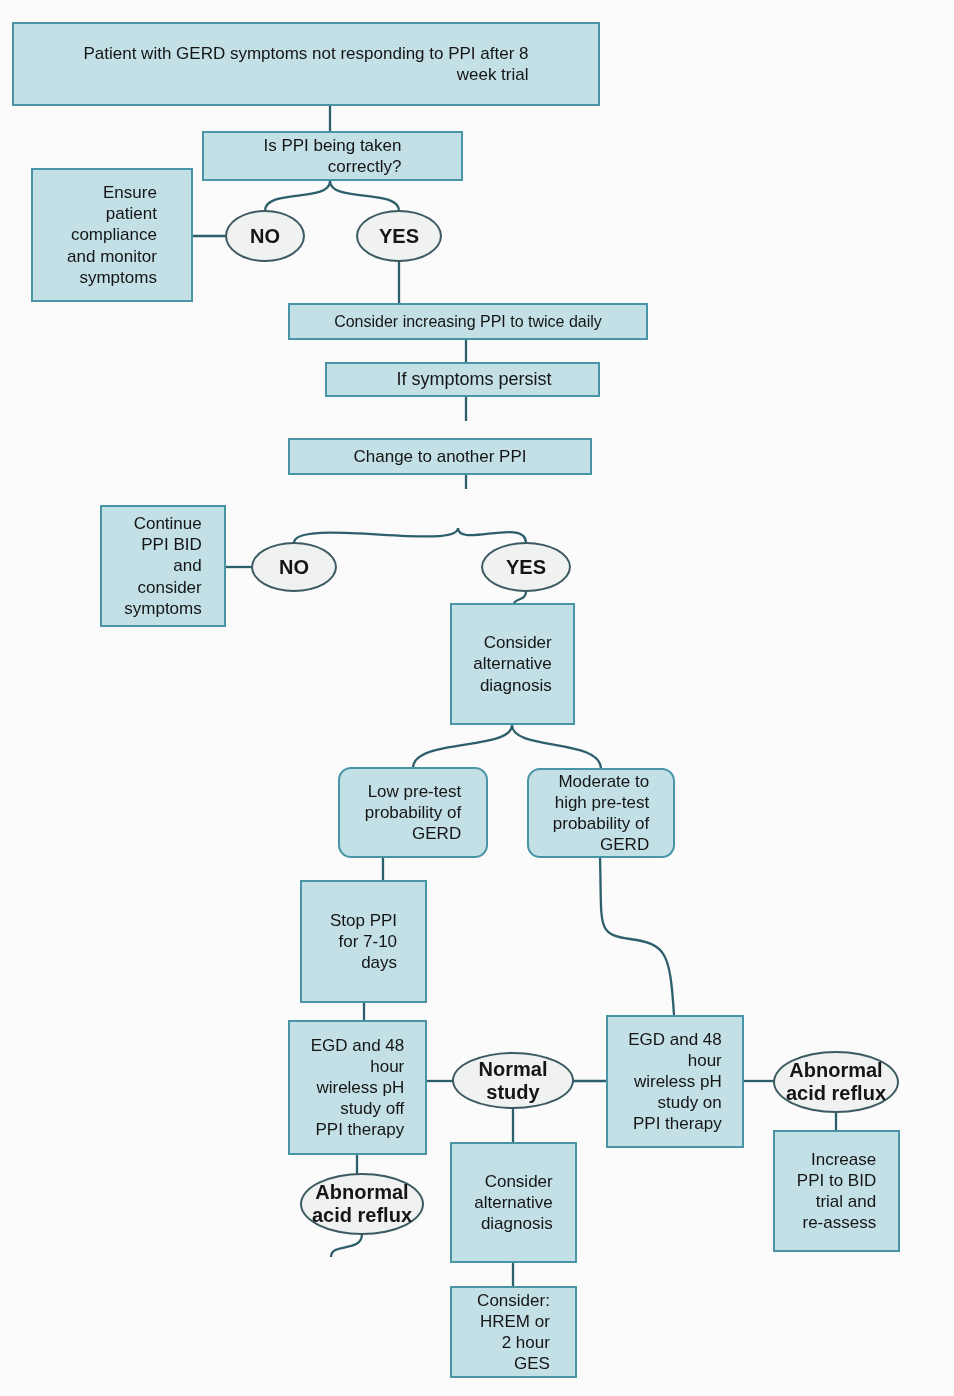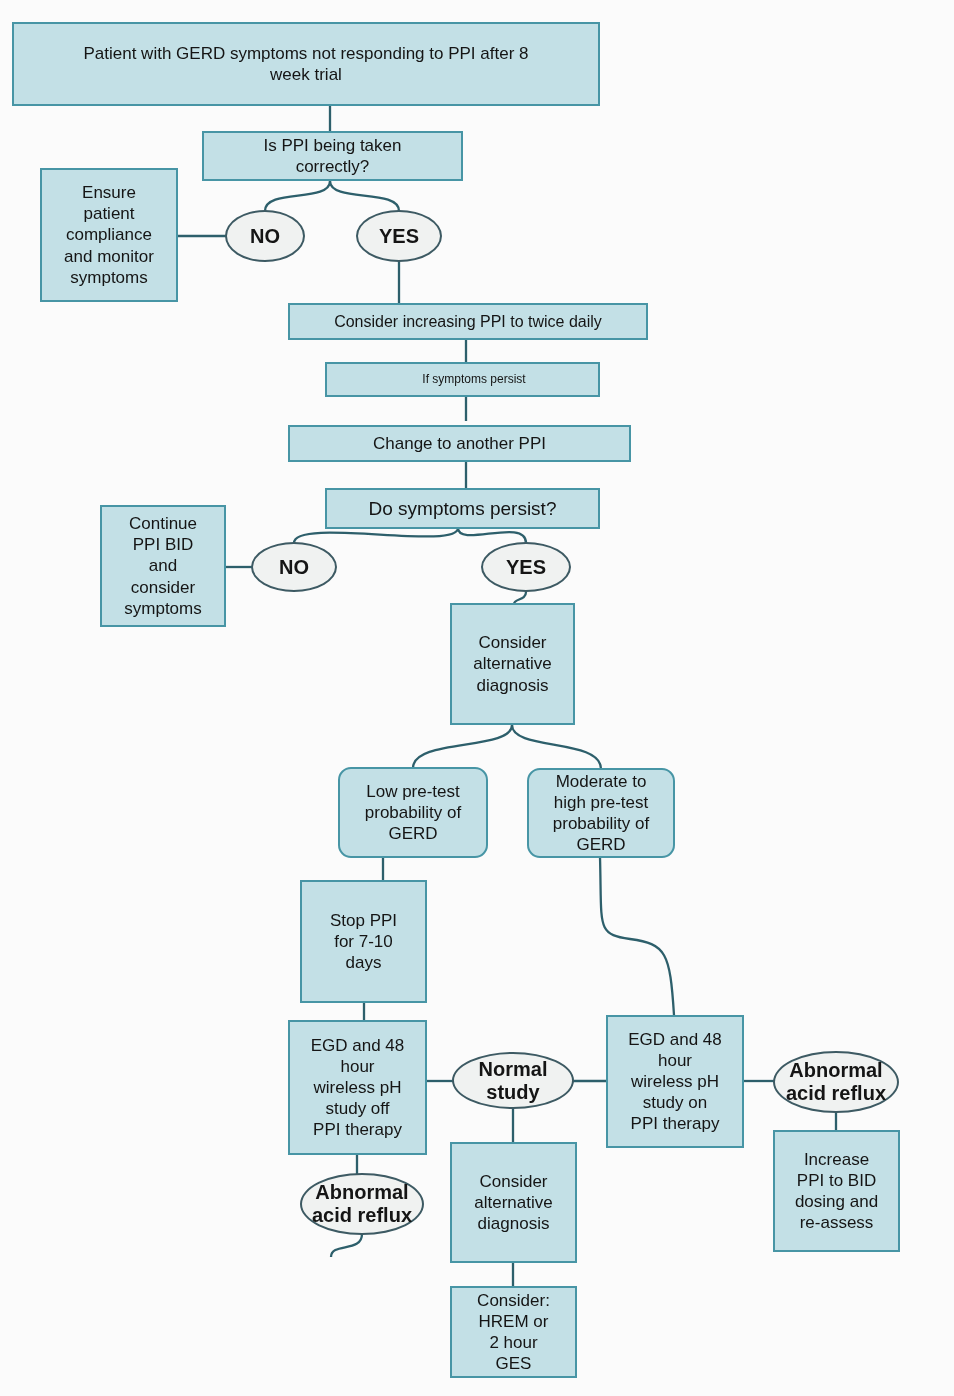--- a/index.html
+++ b/index.html
@@ -9,30 +9,30 @@
     background:var(--background,#fbfbfb);
     font-family:"Liberation Sans",sans-serif;
     overflow:hidden;
   }
   .connectors{position:absolute;left:0;top:0;width:954px;height:1396px;}
   .connectors path{stroke:var(--connector,#2d5f6b);stroke-width:2.3;fill:none;}
   .node{
     position:absolute;display:flex;align-items:center;justify-content:center;
     text-align:center;color:#151515;box-sizing:border-box;
   }
-  .box{background:var(--box-fill,#c3e0e6);border:2px solid var(--box-border,#4795a5);}
+  .box{background:var(--box-fill,#c3e0e6);border:2px solid var(--box-border,#4795a5);text-align:right;}
   .rounded{border-radius:13px;}
   .oval{
     background:var(--oval-fill,#f0f2f1);border:2.5px solid var(--oval-border,#3d5a63);
     border-radius:50%;font-weight:700;
   }
   .txt{white-space:pre-line;font-size:17px;line-height:1.24;padding:1px 3px;}
   .oval .txt{font-size:20px;line-height:1.13;}
   .fs16 .txt{font-size:16px;}
-  .fs18 .txt{font-size:12px;margin-left:23px;}
+  .fs18 .txt{font-size:18px;margin-left:23px;}
   .fs19 .txt{font-size:19px;}
 </style>
 </head>
 <body>
 
 <div class="canvas">
 
   <svg class="connectors" viewBox="0 0 954 1396" aria-hidden="true">
     <path d="M 330 106 L 330 131"></path>
     <path d="M 330 181 C 330 203 265 188 265 211"></path>
@@ -64,21 +64,21 @@
   <div class="node box" style="left:12px;top:22px;width:588px;height:84px">
     <span class="txt">Patient with GERD symptoms not responding to PPI after 8
 week trial</span>
   </div>
 
   <div class="node box" style="left:202px;top:131px;width:261px;height:50px">
     <span class="txt">Is PPI being taken
 correctly?</span>
   </div>
 
-  <div class="node box" style="left:40px;top:168px;width:138px;height:134px">
+  <div class="node box" style="left:31px;top:168px;width:162px;height:134px">
     <span class="txt">Ensure
 patient
 compliance
 and monitor
 symptoms</span>
   </div>
 
   <div class="node oval" style="left:225px;top:210px;width:80px;height:52px">
     <span class="txt">NO</span>
   </div>
@@ -88,27 +88,24 @@
   </div>
 
   <div class="node box fs16" style="left:288px;top:303px;width:360px;height:37px">
     <span class="txt">Consider increasing PPI to twice daily</span>
   </div>
 
   <div class="node box fs18" style="left:325px;top:362px;width:275px;height:35px">
     <span class="txt">If symptoms persist</span>
   </div>
 
-  <div class="node box" style="left:288px;top:425px;width:343px;height:37px">
+  <div class="node box" style="left:288px;top:438px;width:304px;height:37px">
     <span class="txt">Change to another PPI</span>
   </div>
 
-  <div class="node box fs19" style="left:325px;top:488px;width:275px;height:41px">
-    <span class="txt">Do symptoms persist?</span>
-  </div>
 
   <div class="node box" style="left:100px;top:505px;width:126px;height:122px">
     <span class="txt">Continue
 PPI BID
 and
 consider
 symptoms</span>
   </div>
 
   <div class="node oval" style="left:251px;top:542px;width:86px;height:50px">
@@ -171,21 +168,21 @@
   </div>
 
   <div class="node oval" style="left:773px;top:1051px;width:126px;height:62px">
     <span class="txt">Abnormal
 acid reflux</span>
   </div>
 
   <div class="node box" style="left:773px;top:1130px;width:127px;height:122px">
     <span class="txt">Increase
 PPI to BID
-dosing and
+trial and
 re-assess</span>
   </div>
 
 
   <div class="node box" style="left:450px;top:1142px;width:127px;height:121px">
     <span class="txt">Consider
 alternative
 diagnosis</span>
   </div>
 

